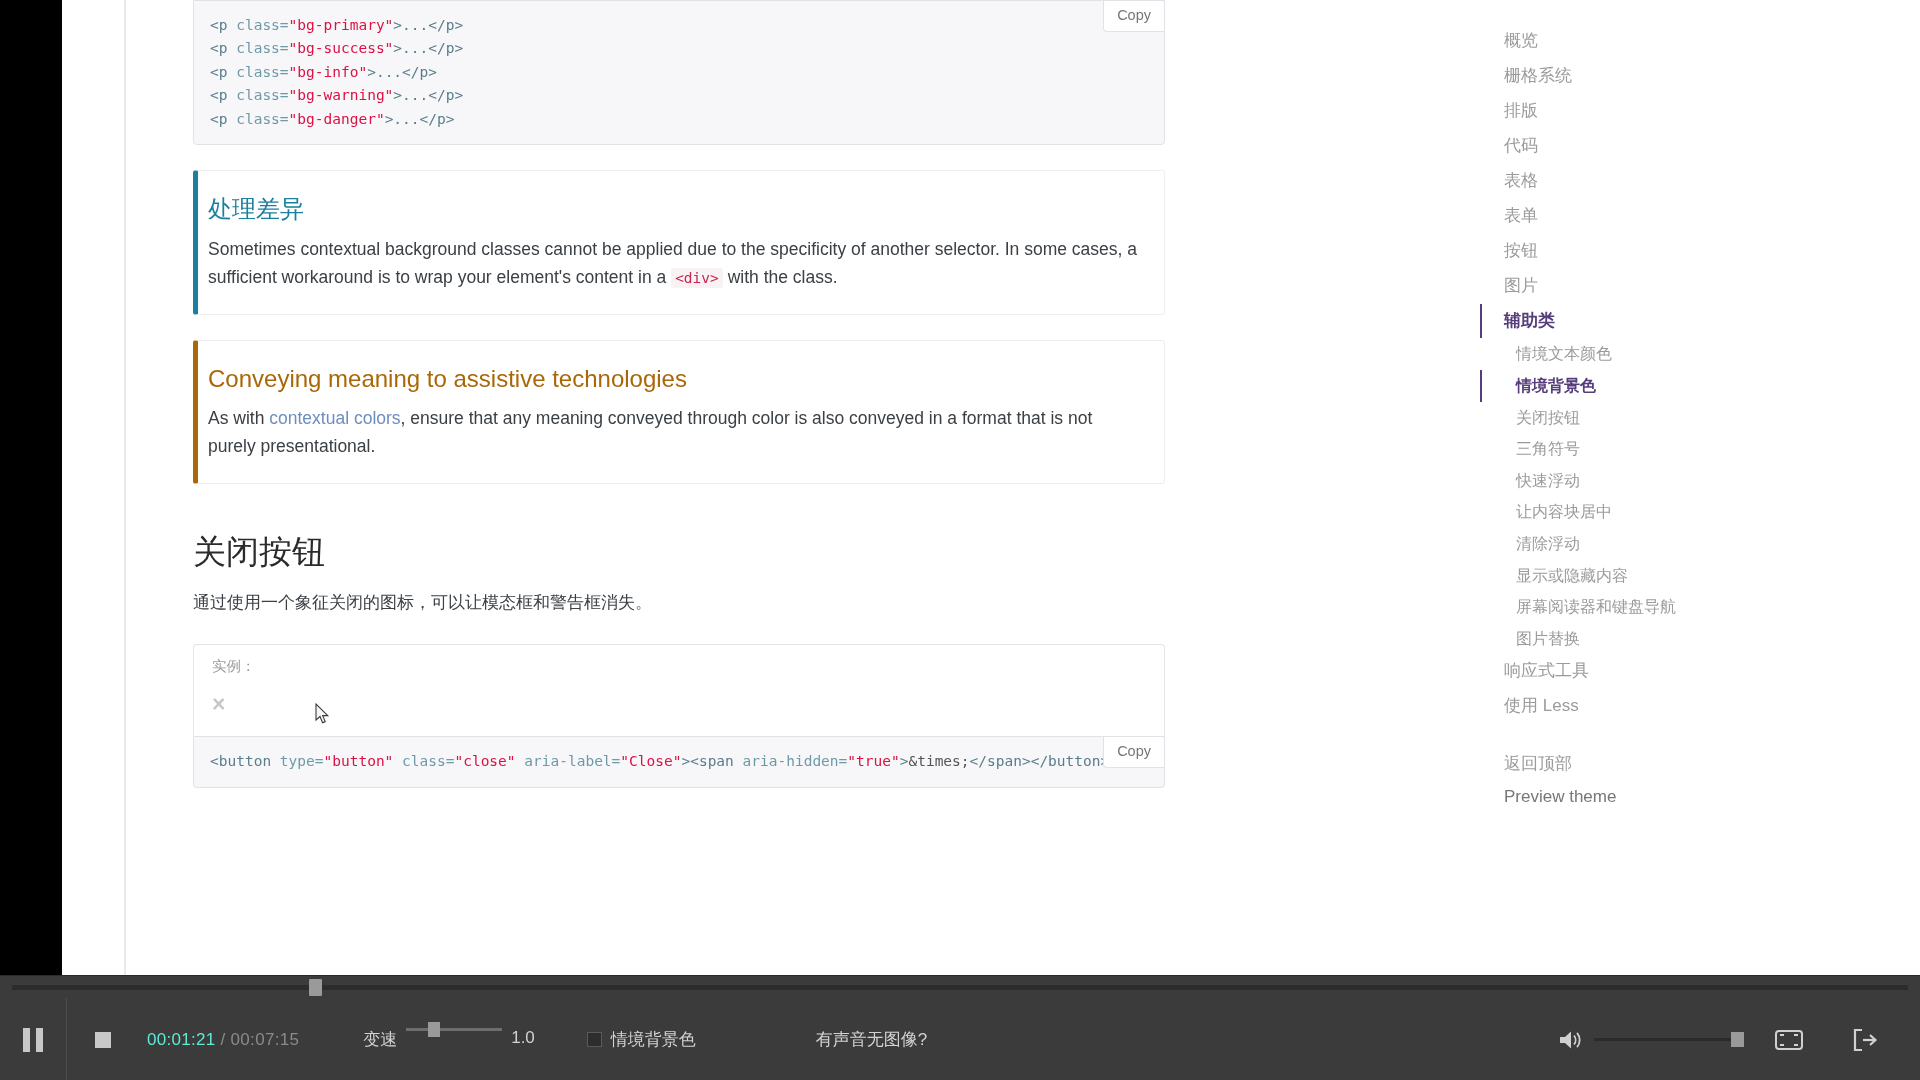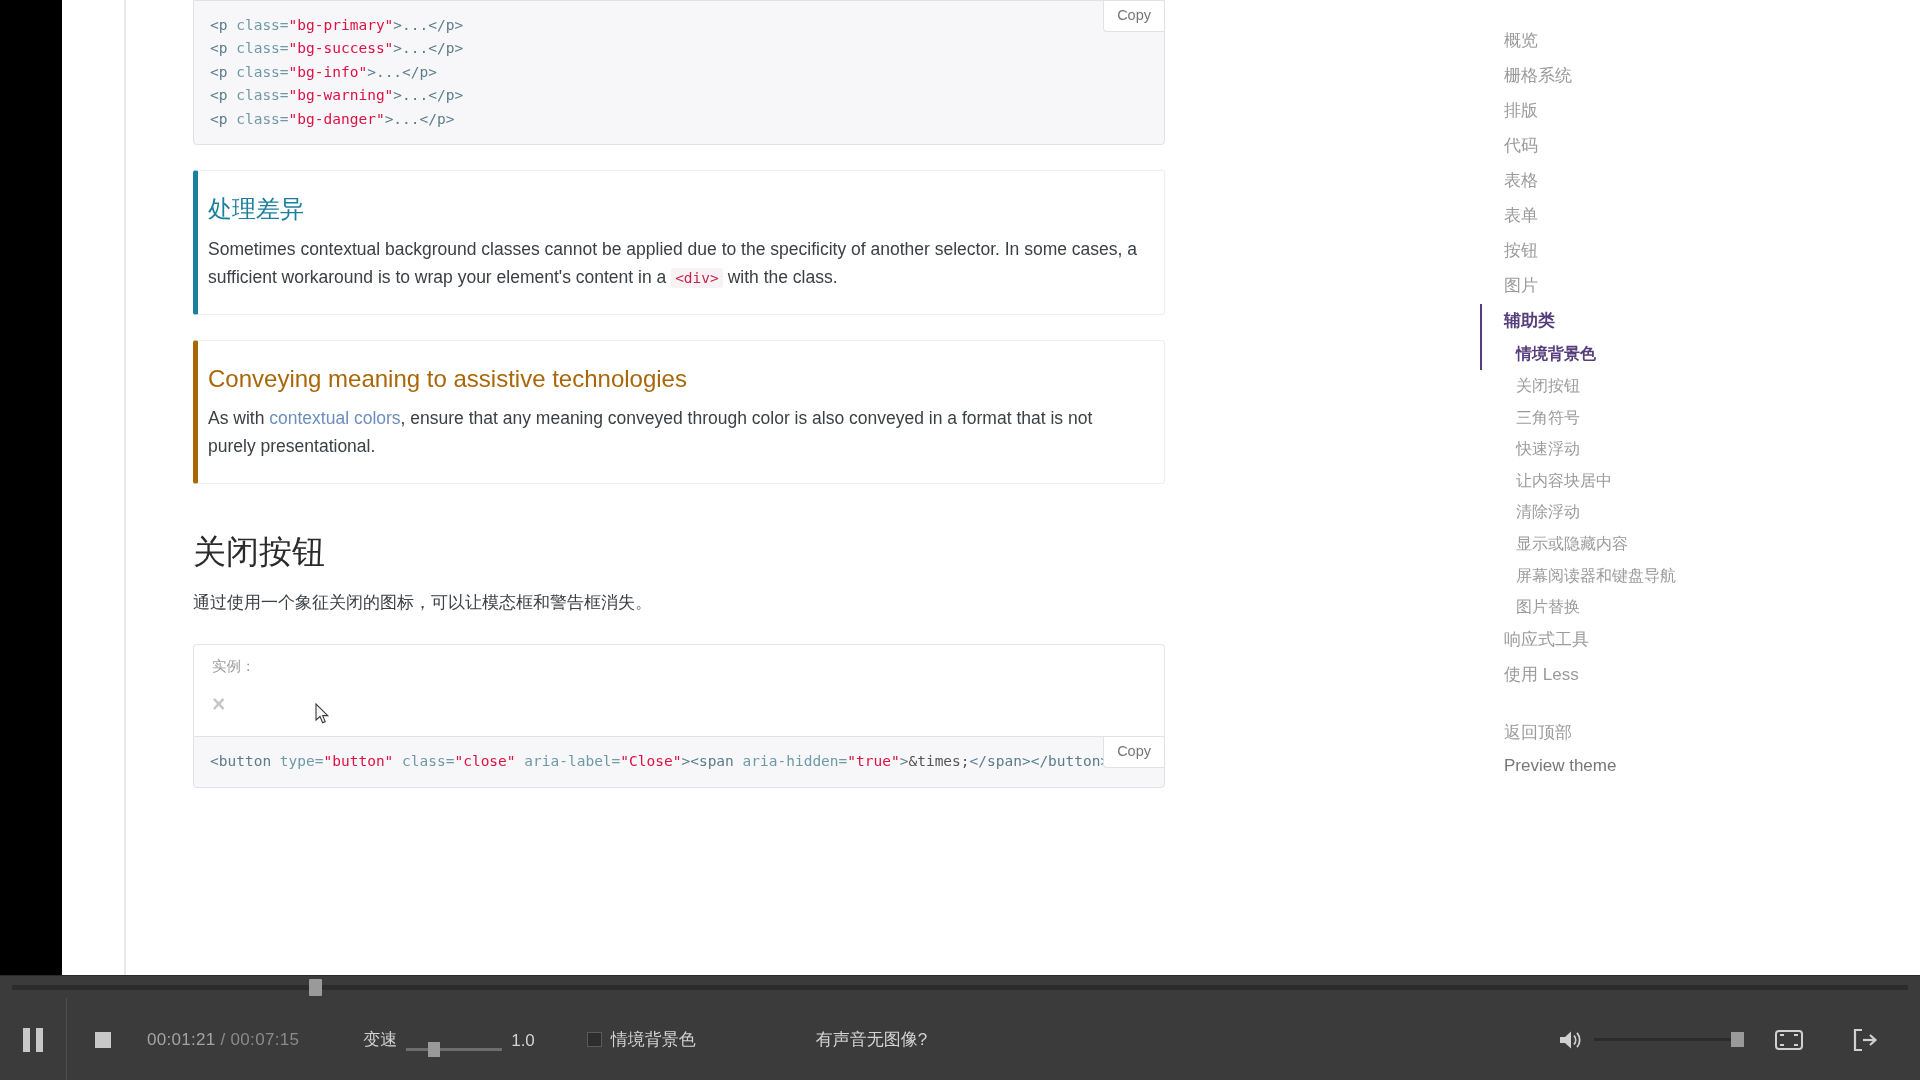--- a/index.html
+++ b/index.html
@@ -260,21 +260,21 @@
   #pause-btn { width: 66px; margin-left: 0; }
   #divider-1 {
     width: 1px; height: 83px; background: #4d4d4d;
   }
   #stop-btn { width: 72px; }
   .time-text {
     font-family: "Liberation Sans", sans-serif;
     font-size: 17px;
     letter-spacing: .3px;
   }
-  #time-cur { color: #a3a3a3; }
+  #time-cur { color: #5eead4; }
   #time-sep { color: #8a8a8a; margin: 0 5px; }
   #time-total { color: #8a8a8a; }
   .label-txt {
     color: #d2d2d2;
     font-size: 17px;
   }
   .mini-track {
     position: relative;
     width: 96px; height: 3px;
     background: #6d6d6d;
@@ -368,20 +368,23 @@
           </li>
           <li class="nav-item">
             <a href="#">按钮</a>
           </li>
           <li class="nav-item">
             <a href="#">图片</a>
           </li>
           <li class="nav-item active">
             <a href="#">辅助类</a>
             <ul class="nav-sub">
+              <li class="nav-item">
+                <a href="#">情境文本颜色</a>
+              </li>
               <li class="nav-item active">
                 <a href="#">情境背景色</a>
               </li>
               <li class="nav-item">
                 <a href="#">关闭按钮</a>
               </li>
               <li class="nav-item">
                 <a href="#">三角符号</a>
               </li>
               <li class="nav-item">
@@ -445,21 +448,21 @@
         <rect x="2" y="2" width="16" height="16" fill="#c8c8c8"></rect>
       </svg>
     </button>
 
     <div style="display:flex;align-items:center;margin-left:8px;">
       <span class="time-text" id="time-cur">00:01:21</span>
       <span class="time-text" id="time-sep">/</span>
       <span class="time-text" id="time-total">00:07:15</span>
     </div>
 
-    <div style="display:flex;align-items:flex-end;margin-left:64px;">
+    <div style="display:flex;align-items:flex-start;margin-left:64px;">
       <span class="label-txt">变速</span>
       <div class="mini-track">
         <div class="mini-handle" style="left:22px;"></div>
       </div>
       <span class="label-txt">1.0</span>
     </div>
 
     <div style="display:flex;align-items:center;margin-left:52px;cursor:pointer;">
       <span class="checkbox-box"></span>
       <span class="label-txt">情境背景色</span>

